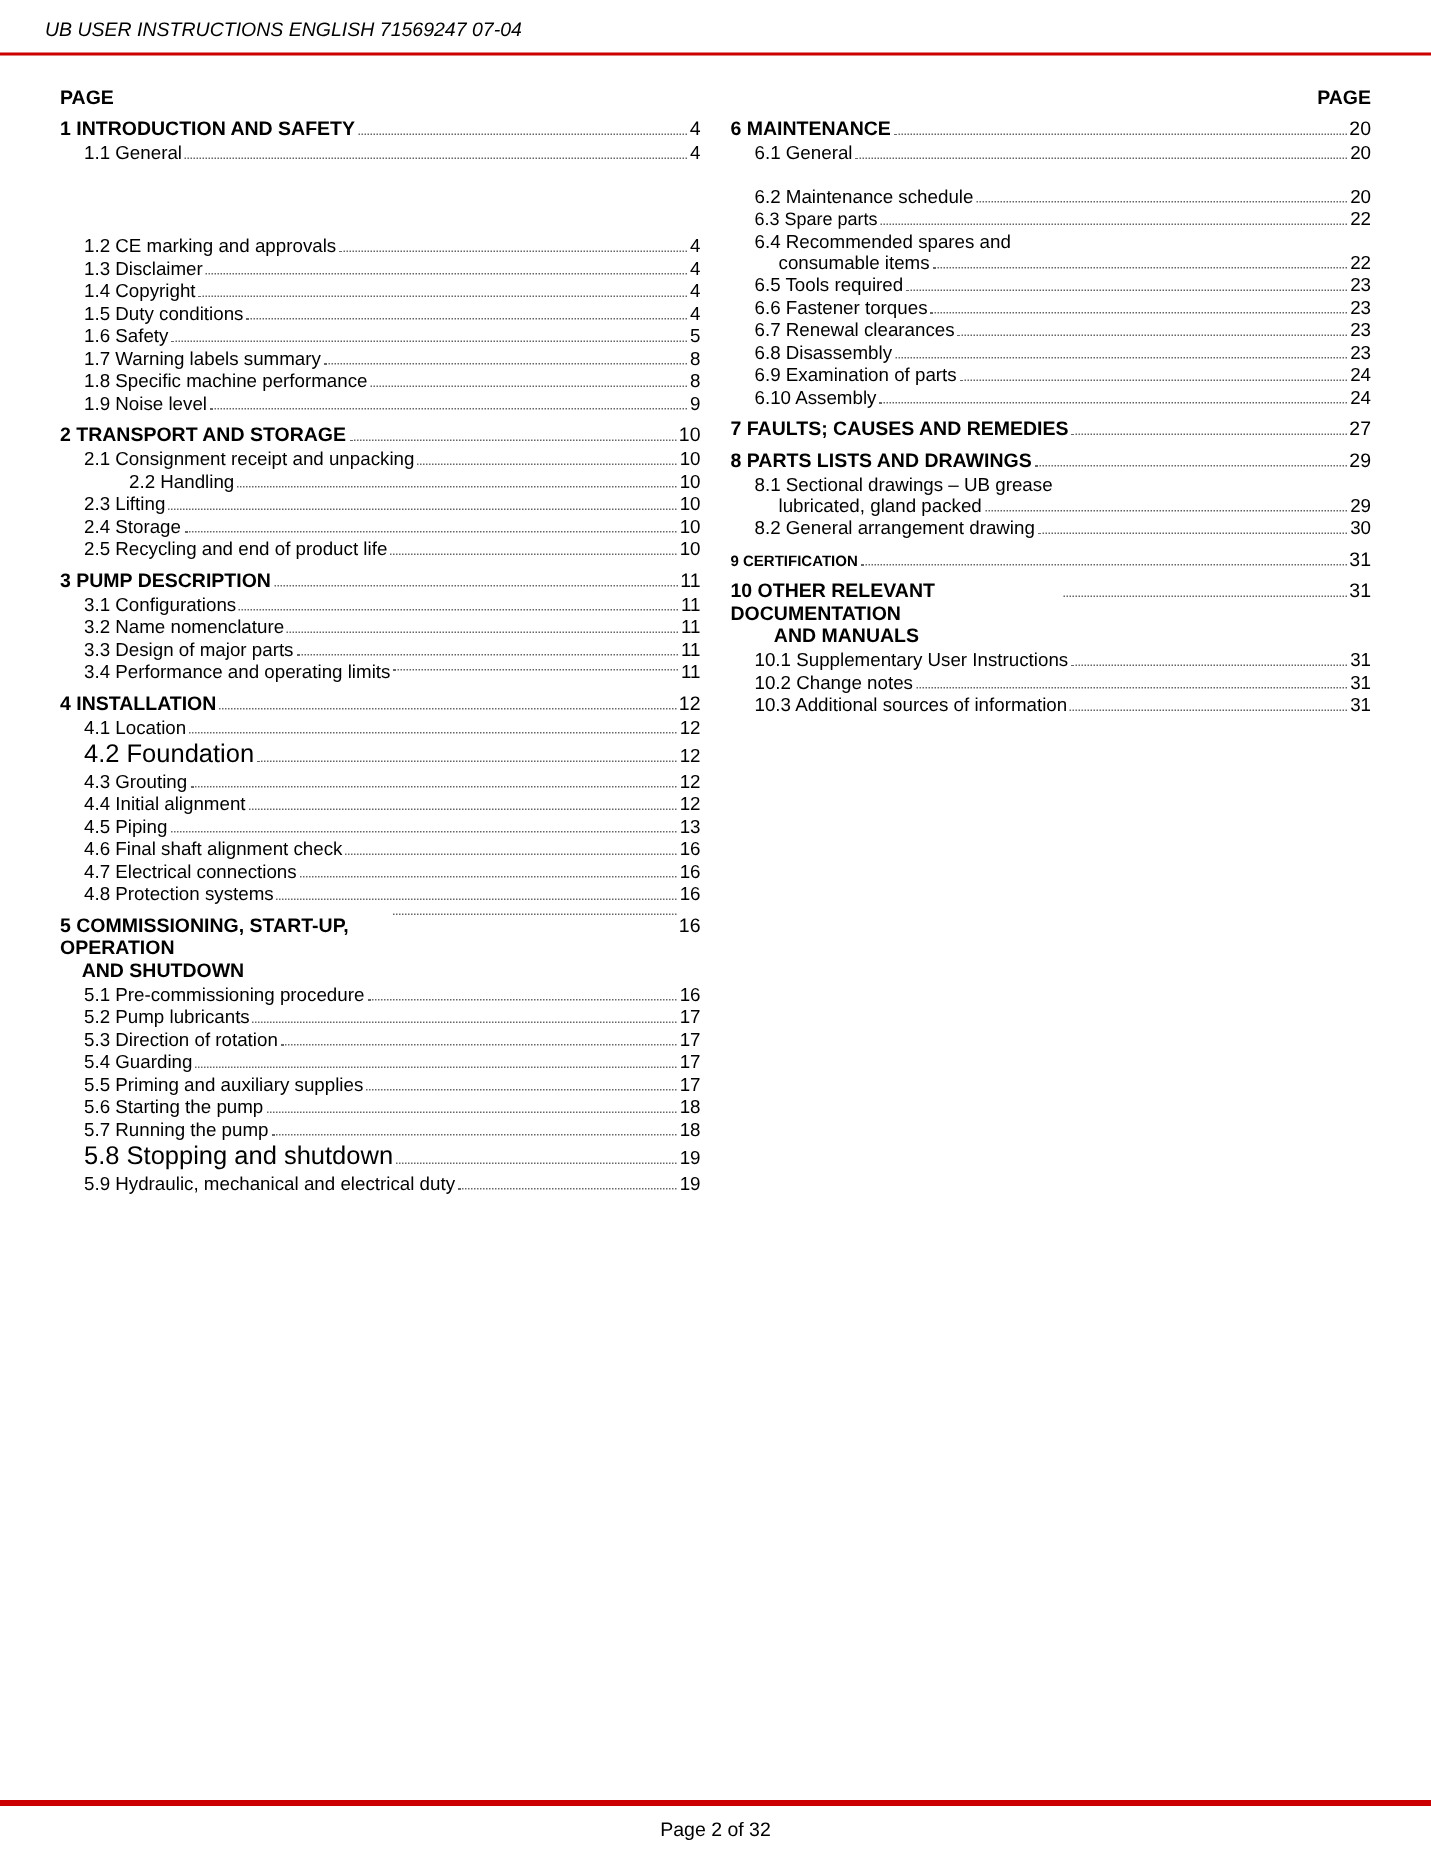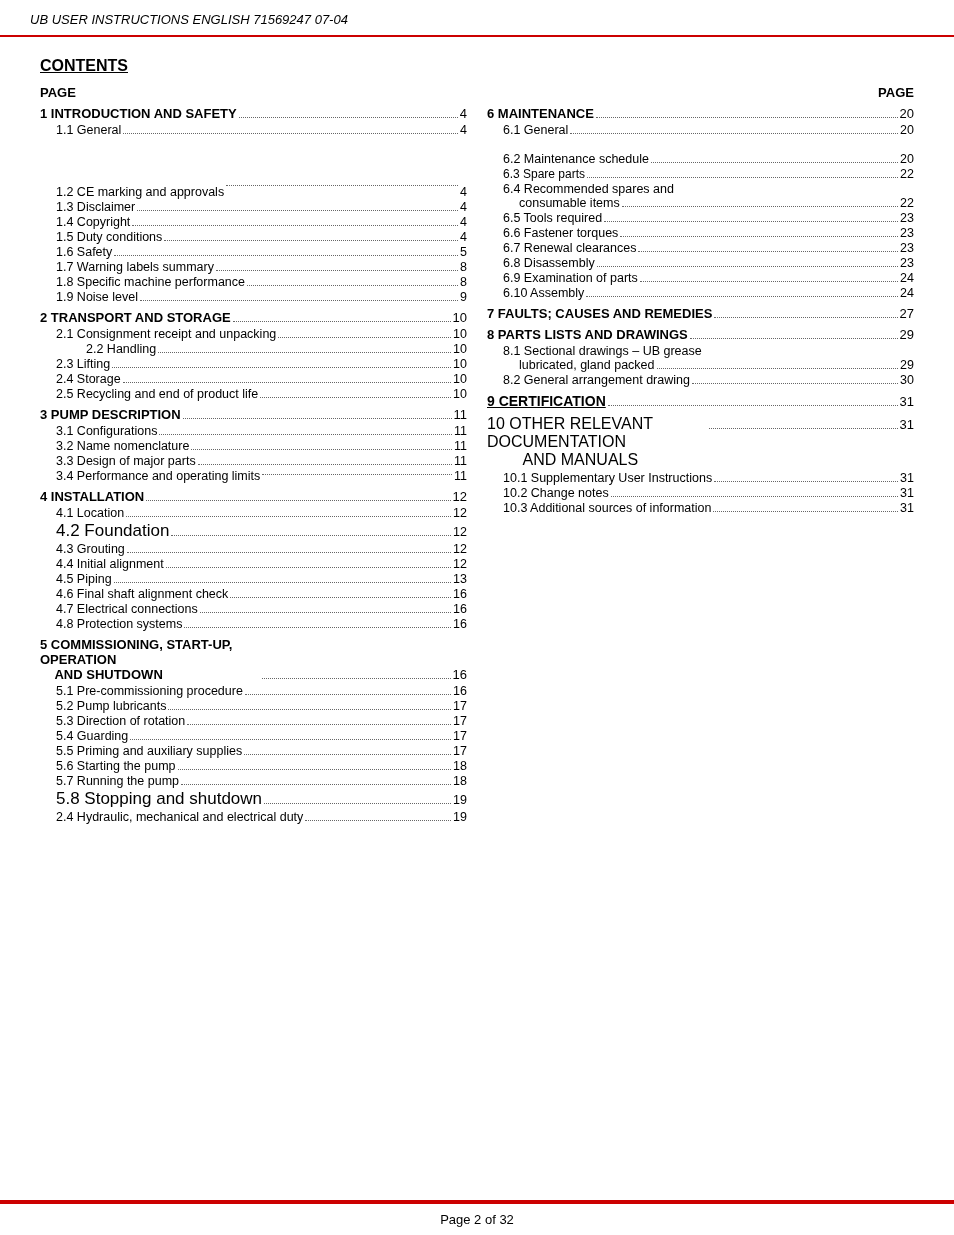--- a/index.html
+++ b/index.html
@@ -105,21 +105,20 @@
 </head>
 <body>
 
 <div class="page-wrapper">
 
   <div class="header">
     <div class="header-title">UB USER INSTRUCTIONS  ENGLISH  71569247  07-04</div>
   </div>
 
   <div class="content">
-    <div class="page-title">CONTENTS</div>
 
     <div class="page-header-row">
       <span class="page-label">PAGE</span>
       <span class="page-label">PAGE</span>
     </div>
 
     <div class="toc-columns">
 
       <div class="toc-left" id="toc-left-col">
           <div class="toc-section">
@@ -129,21 +128,21 @@
               <span style="font-size: 13px; white-space: nowrap;">4</span>
             </div>
             <div style="padding-left: 16px; margin-bottom: 1px;">
               <div style="display: flex; align-items: baseline;">
                 <span style="font-size: 12.5px; white-space: nowrap;">1.1  General</span>
                 <span class="toc-sub-dots" style="flex: 1 1 0%; border-bottom: 1px dotted rgb(102, 102, 102); margin: 0px 2px 3px; min-width: 5px; display: inline-block;"></span>
                 <span style="font-size: 12.5px; white-space: nowrap;">4</span>
               </div>
             </div>
             <div style="padding-left: 16px; margin-bottom: 1px;">
-              <div style="display: flex; align-items: flex-start; margin-top: 48px;">
+              <div style="display: flex; align-items: flex-end; margin-top: 48px;">
                 <span style="font-size: 12.5px; white-space: nowrap;">1.2  CE marking and approvals</span>
                 <span class="toc-sub-dots" style="flex: 1 1 0%; border-bottom: 1px dotted rgb(102, 102, 102); margin: 0px 2px 3px; min-width: 5px; display: inline-block;"></span>
                 <span style="font-size: 12.5px; white-space: nowrap;">4</span>
               </div>
             </div>
             <div style="padding-left: 16px; margin-bottom: 1px;">
               <div style="display: flex; align-items: baseline;">
                 <span style="font-size: 12.5px; white-space: nowrap;">1.3  Disclaimer</span>
                 <span class="toc-sub-dots" style="flex: 1 1 0%; border-bottom: 1px dotted rgb(102, 102, 102); margin: 0px 2px 3px; min-width: 5px; display: inline-block;"></span>
                 <span style="font-size: 12.5px; white-space: nowrap;">4</span>
@@ -326,21 +325,21 @@
             </div>
             <div style="padding-left: 16px; margin-bottom: 1px;">
               <div style="display: flex; align-items: baseline;">
                 <span style="font-size: 12.5px; white-space: nowrap;">4.8  Protection systems</span>
                 <span class="toc-sub-dots" style="flex: 1 1 0%; border-bottom: 1px dotted rgb(102, 102, 102); margin: 0px 2px 3px; min-width: 5px; display: inline-block;"></span>
                 <span style="font-size: 12.5px; white-space: nowrap;">16</span>
               </div>
             </div>
           </div>
           <div class="toc-section">
-            <div style="display: flex; align-items: flex-end; margin-bottom: 2px;">
+            <div style="display: flex; align-items: flex-start; margin-bottom: 2px;">
               <span style="font-size: 13px; font-weight: bold; max-width: 220px;">5  COMMISSIONING, START-UP, OPERATION<br>&nbsp;&nbsp;&nbsp;&nbsp;AND SHUTDOWN</span>
               <span class="toc-sub-dots" style="flex: 1 1 0%; border-bottom: 1px dotted rgb(102, 102, 102); margin: 0px 2px 3px; min-width: 5px; display: inline-block;"></span>
               <span style="font-size: 13px; white-space: nowrap;">16</span>
             </div>
             <div style="padding-left: 16px; margin-bottom: 1px;">
               <div style="display: flex; align-items: baseline;">
                 <span style="font-size: 12.5px; white-space: nowrap;">5.1  Pre-commissioning procedure</span>
                 <span class="toc-sub-dots" style="flex: 1 1 0%; border-bottom: 1px dotted rgb(102, 102, 102); margin: 0px 2px 3px; min-width: 5px; display: inline-block;"></span>
                 <span style="font-size: 12.5px; white-space: nowrap;">16</span>
               </div>
@@ -389,21 +388,21 @@
             </div>
             <div style="padding-left: 16px; margin-bottom: 1px;">
               <div style="display: flex; align-items: baseline;">
                 <span style="font-size: 17px; white-space: nowrap;">5.8  Stopping and shutdown</span>
                 <span class="toc-sub-dots" style="flex: 1 1 0%; border-bottom: 1px dotted rgb(102, 102, 102); margin: 0px 2px 3px; min-width: 5px; display: inline-block;"></span>
                 <span style="font-size: 12.5px; white-space: nowrap;">19</span>
               </div>
             </div>
             <div style="padding-left: 16px; margin-bottom: 1px;">
               <div style="display: flex; align-items: baseline;">
-                <span style="font-size: 12.5px; white-space: nowrap;">2.4  Hydraulic, mechanical and electrical duty</span>
+                <span style="font-size: 12.5px; white-space: nowrap;">5.9  Hydraulic, mechanical and electrical duty</span>
                 <span class="toc-sub-dots" style="flex: 1 1 0%; border-bottom: 1px dotted rgb(102, 102, 102); margin: 0px 2px 3px; min-width: 5px; display: inline-block;"></span>
                 <span style="font-size: 12.5px; white-space: nowrap;">19</span>
               </div>
             </div>
           </div>
         </div>
 
       <div class="toc-right" id="toc-right-col">
           <div class="toc-section">
             <div style="display: flex; align-items: baseline; margin-bottom: 2px;">
@@ -511,28 +510,28 @@
             <div style="padding-left: 16px; margin-bottom: 1px;">
               <div style="display: flex; align-items: baseline;">
                 <span style="font-size: 12.5px; white-space: nowrap;">8.2  General arrangement drawing</span>
                 <span class="toc-sub-dots" style="flex: 1 1 0%; border-bottom: 1px dotted rgb(102, 102, 102); margin: 0px 2px 3px; min-width: 5px; display: inline-block;"></span>
                 <span style="font-size: 12.5px; white-space: nowrap;">30</span>
               </div>
             </div>
           </div>
           <div class="toc-section">
             <div style="display: flex; align-items: baseline; margin-bottom: 2px;">
-              <span style="font-size: 14px; font-weight: bold; text-decoration: underline;">9  CERTIFICATION</span>
+              <span style="font-size: 10px; font-weight: bold;">9  CERTIFICATION</span>
               <span class="toc-sub-dots" style="flex: 1 1 0%; border-bottom: 1px dotted rgb(102, 102, 102); margin: 0px 2px 3px; min-width: 5px; display: inline-block;"></span>
               <span style="font-size: 13px; white-space: nowrap;">31</span>
             </div>
           </div>
           <div class="toc-section">
             <div style="display: flex; align-items: baseline; margin-bottom: 2px;">
-              <span style="font-size: 16px; font-weight: normal; max-width: 220px;">10  OTHER RELEVANT DOCUMENTATION<br>&nbsp;&nbsp;&nbsp;&nbsp;&nbsp;&nbsp;&nbsp;&nbsp;AND MANUALS</span>
+              <span style="font-size: 13px; font-weight: bold; max-width: 220px;">10  OTHER RELEVANT DOCUMENTATION<br>&nbsp;&nbsp;&nbsp;&nbsp;&nbsp;&nbsp;&nbsp;&nbsp;AND MANUALS</span>
               <span class="toc-sub-dots" style="flex: 1 1 0%; border-bottom: 1px dotted rgb(102, 102, 102); margin: 0px 2px 3px; min-width: 5px; display: inline-block;"></span>
               <span style="font-size: 13px; white-space: nowrap;">31</span>
             </div>
             <div style="padding-left: 16px; margin-bottom: 1px;">
               <div style="display: flex; align-items: baseline;">
                 <span style="font-size: 12.5px; white-space: nowrap;">10.1  Supplementary User Instructions</span>
                 <span class="toc-sub-dots" style="flex: 1 1 0%; border-bottom: 1px dotted rgb(102, 102, 102); margin: 0px 2px 3px; min-width: 5px; display: inline-block;"></span>
                 <span style="font-size: 12.5px; white-space: nowrap;">31</span>
               </div>
             </div>

